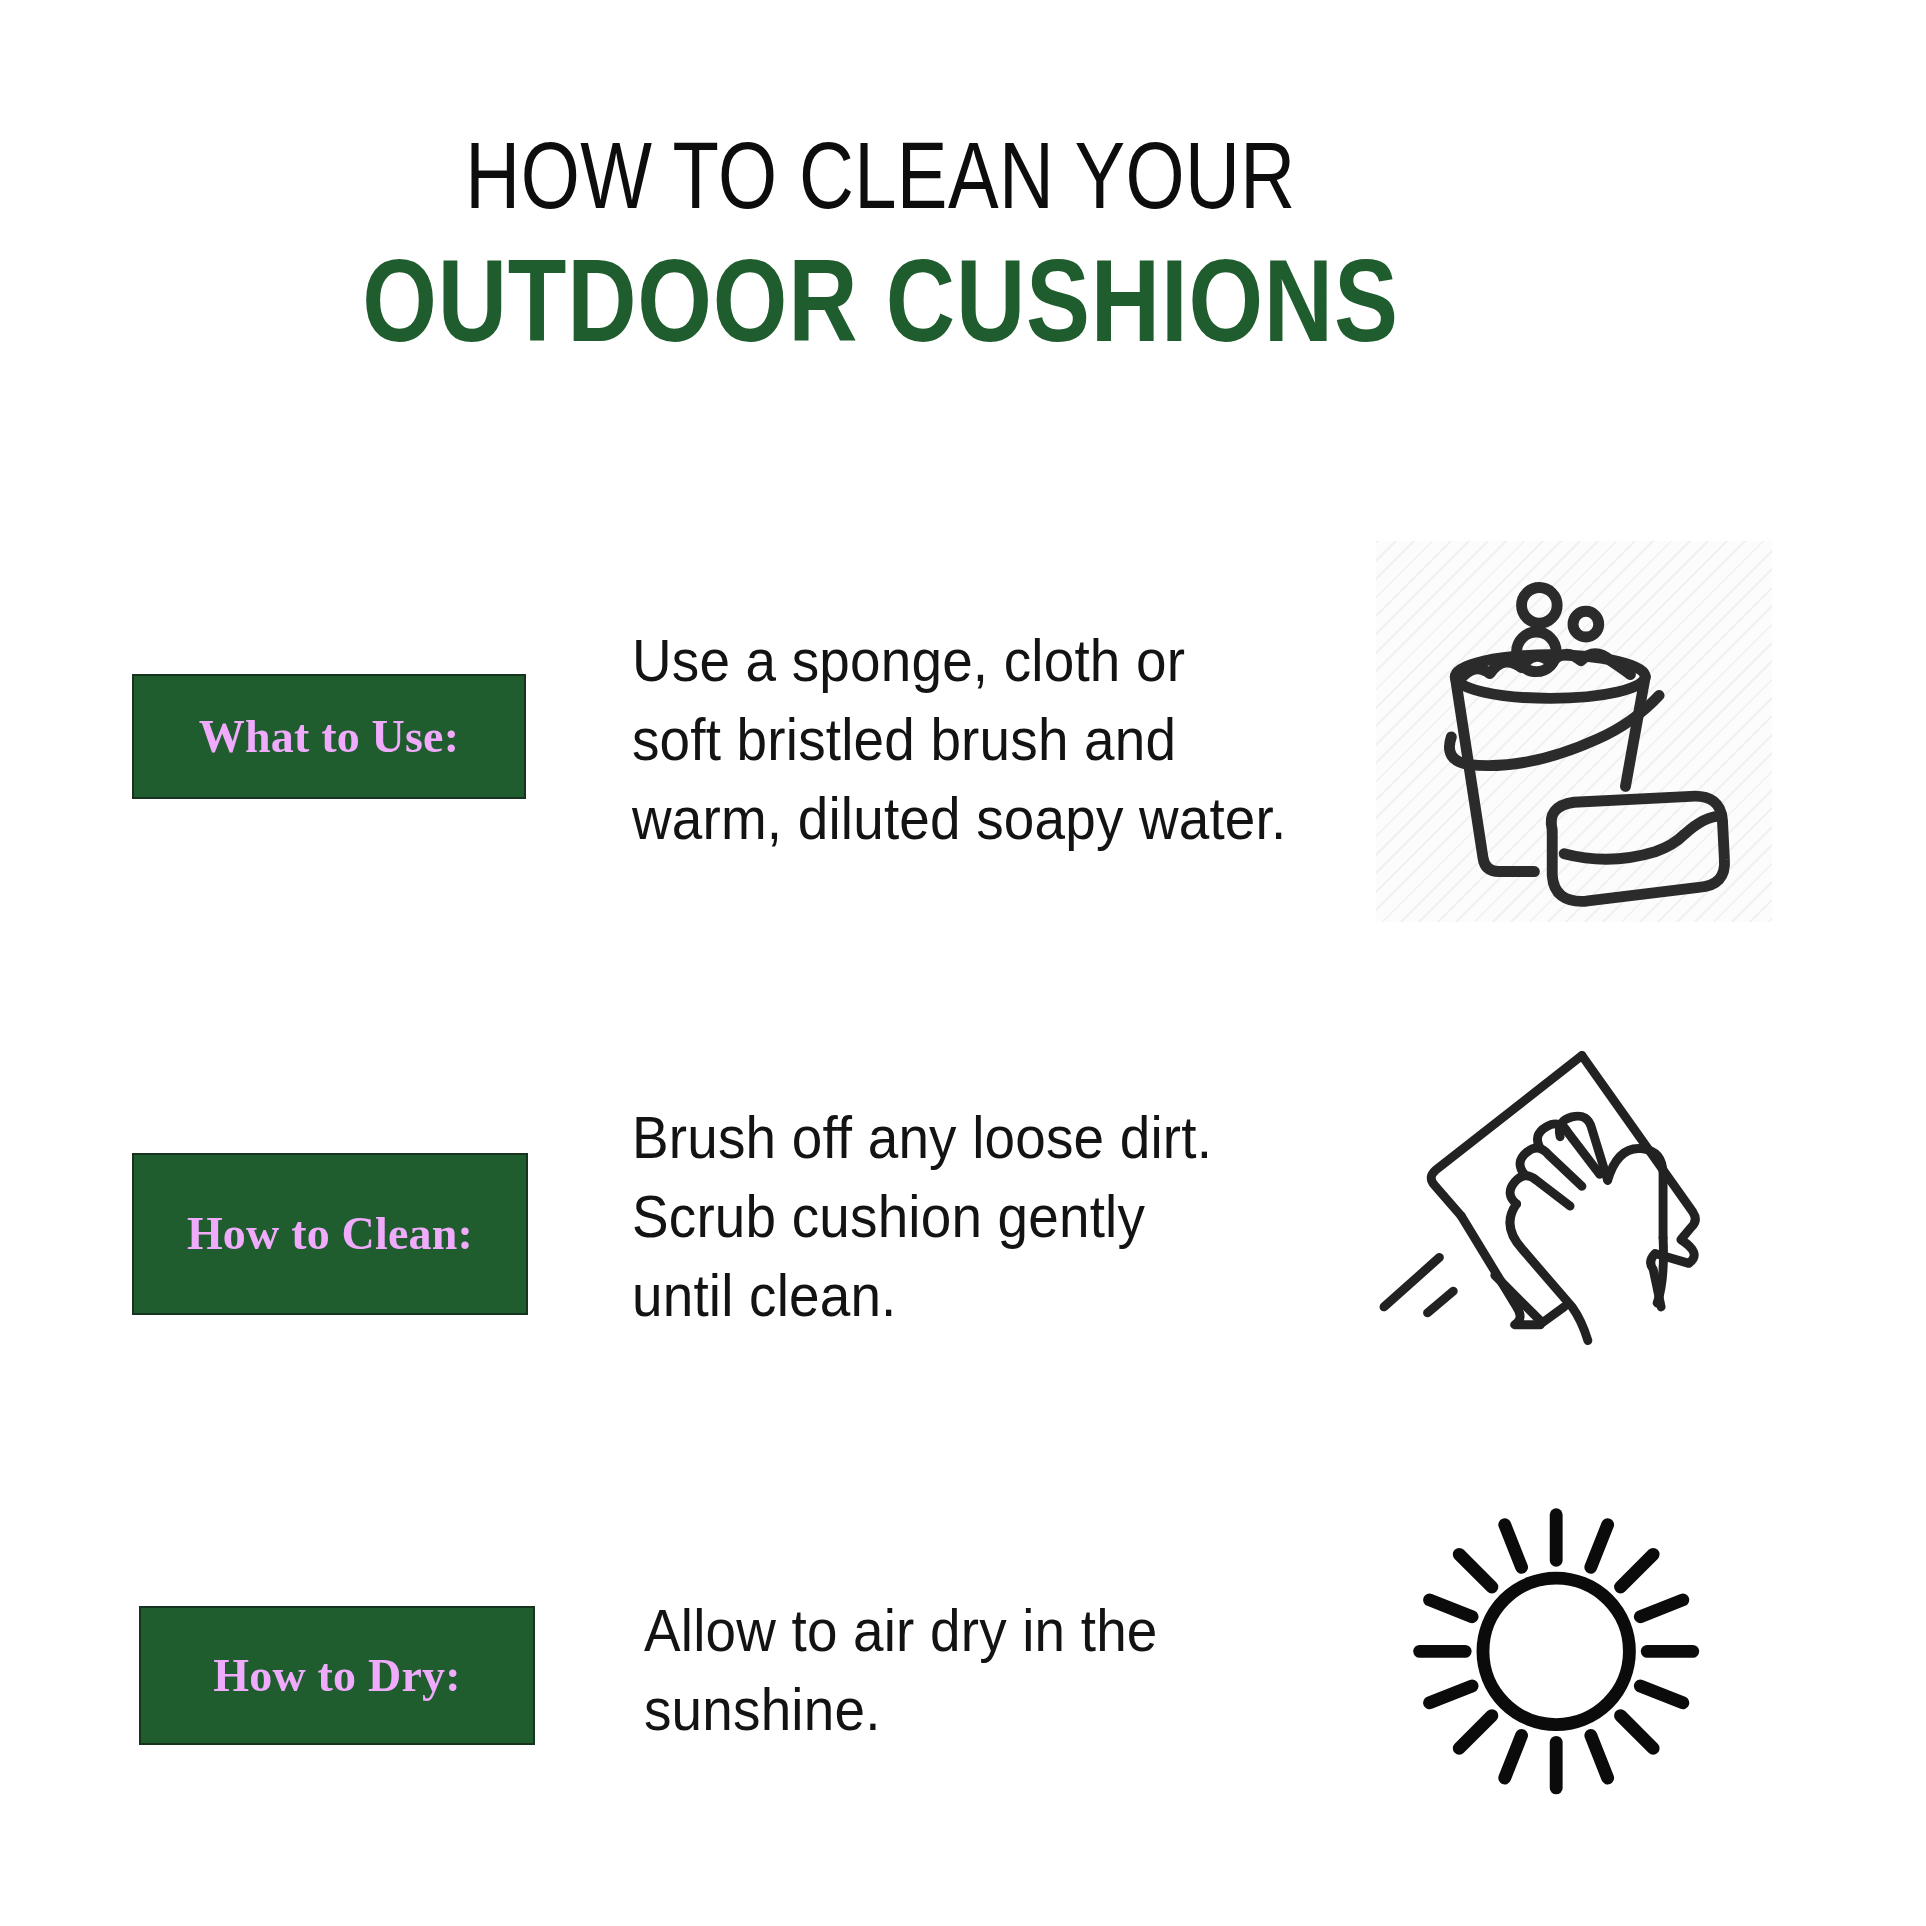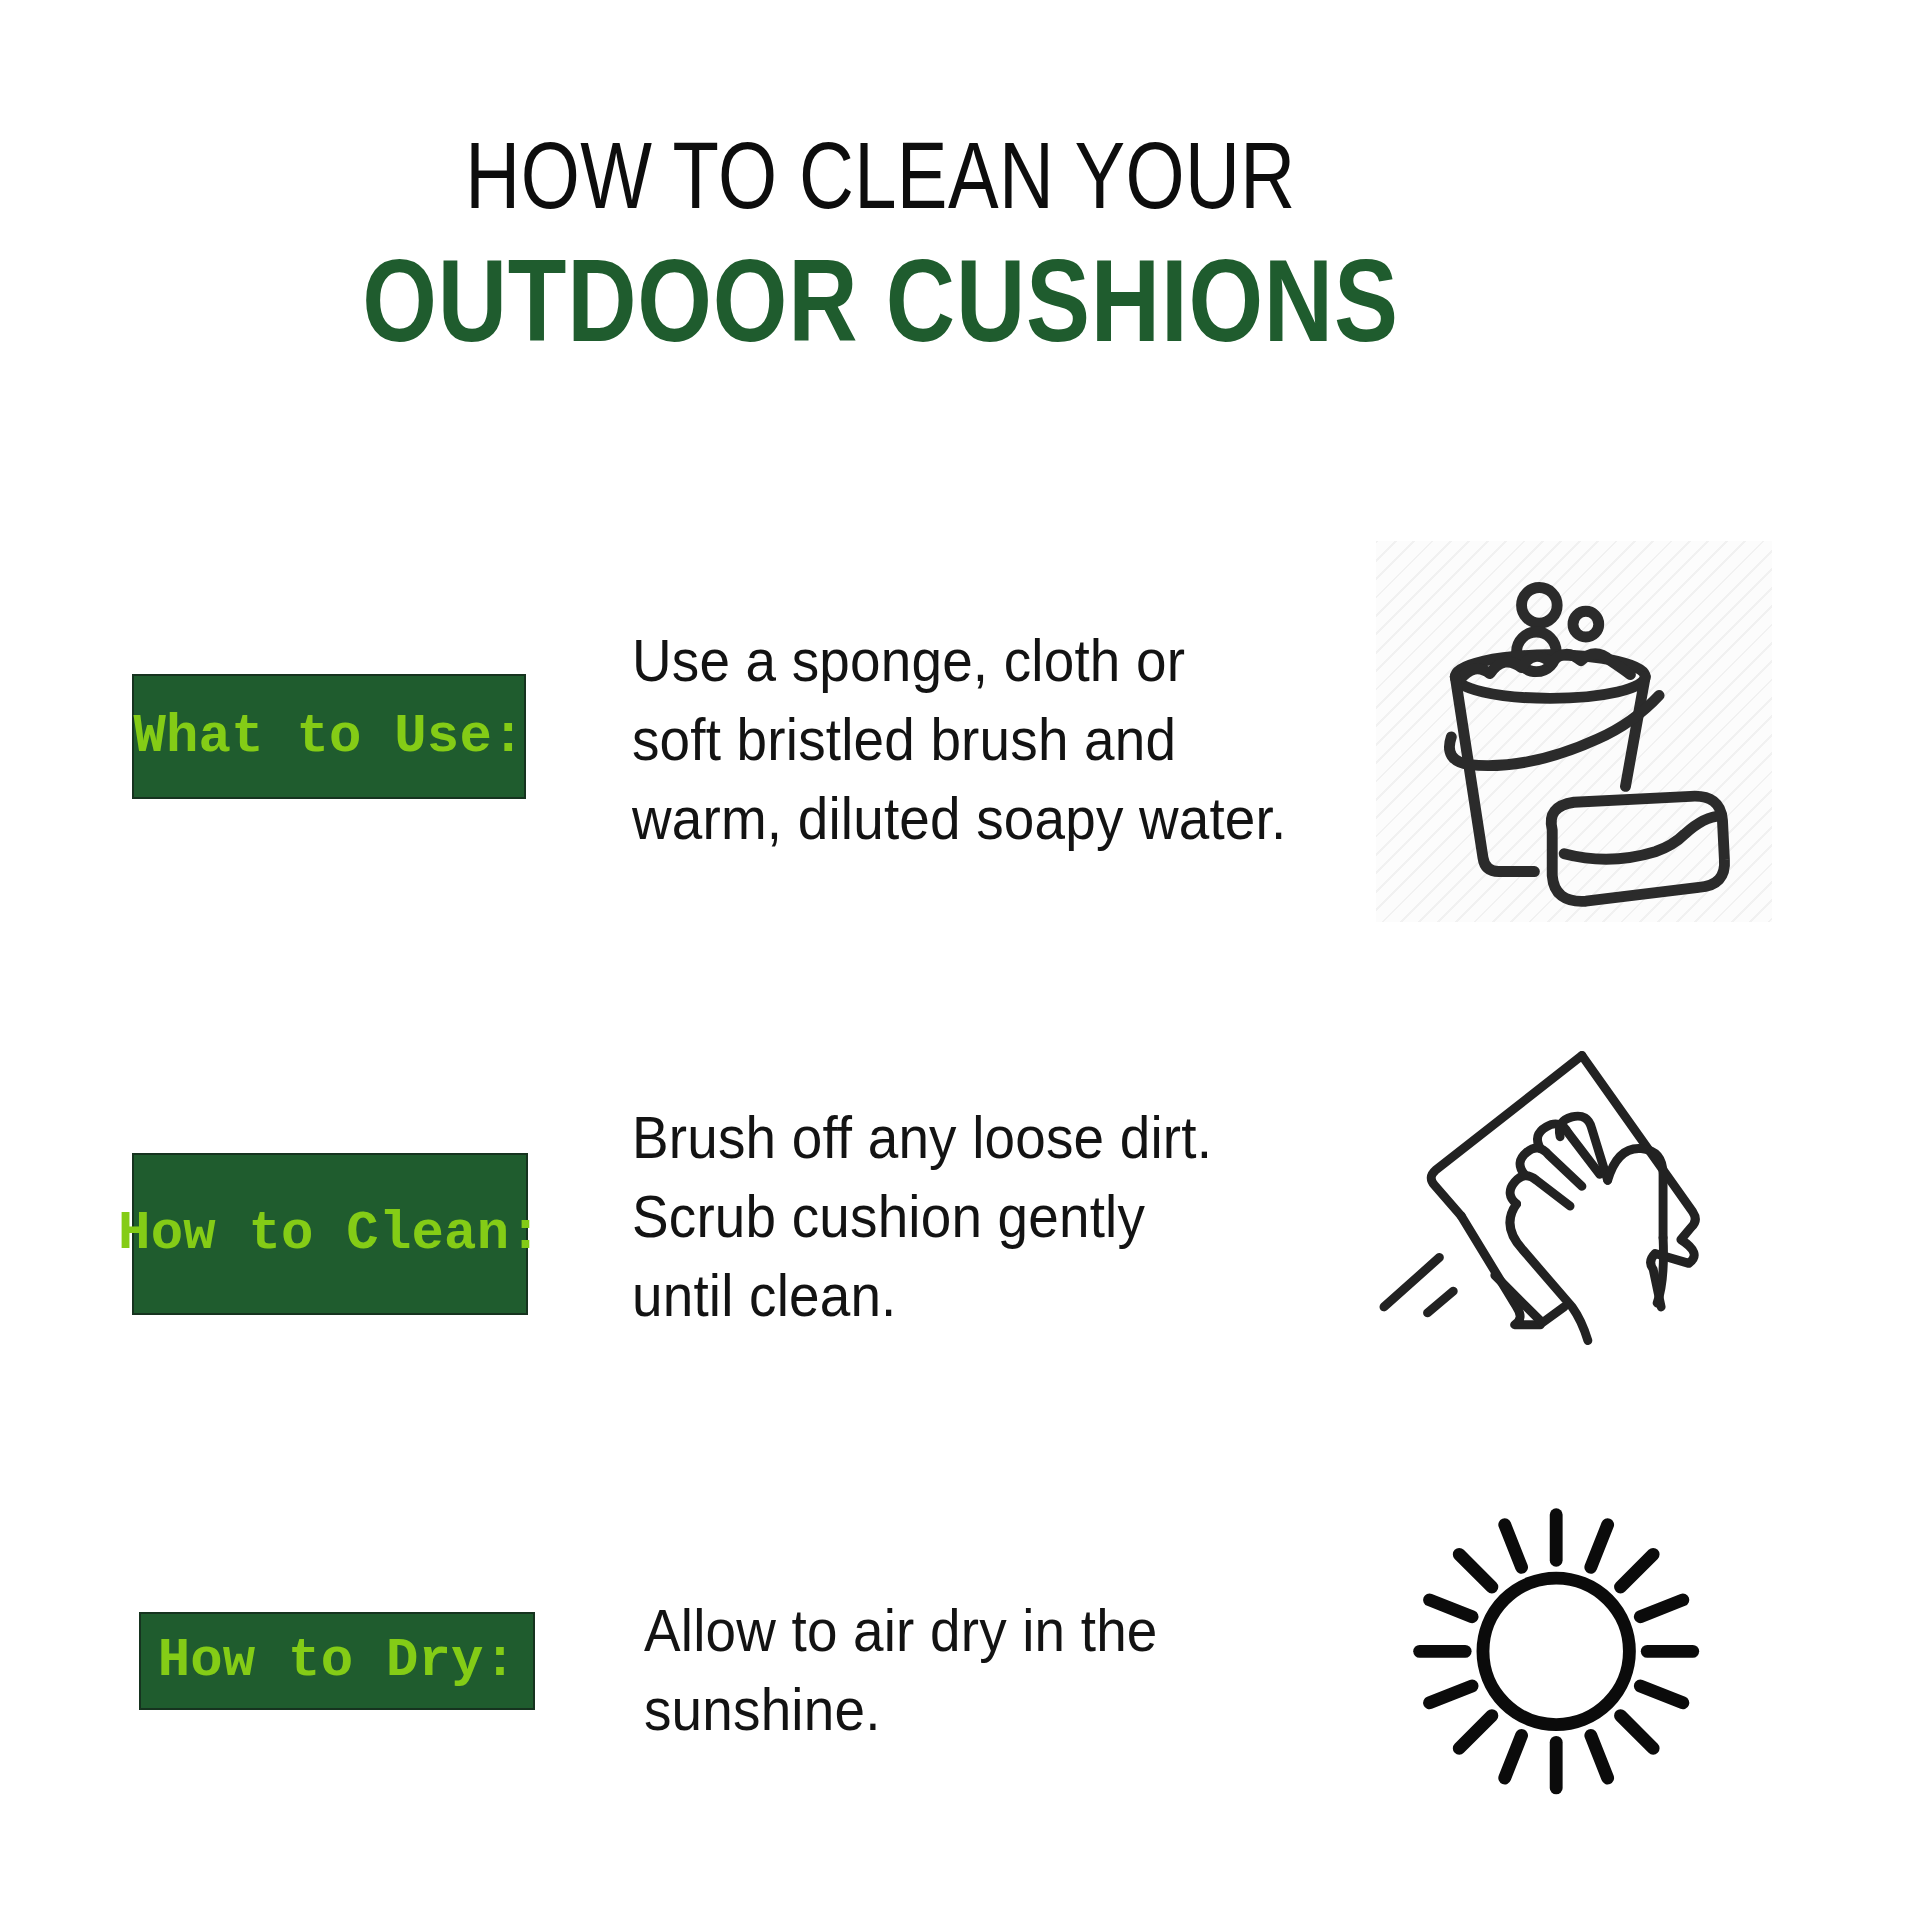--- a/index.html
+++ b/index.html
@@ -65,31 +65,31 @@
   .label-box {
     position: absolute;
     background: #1F5C2E;
     border: 2px solid #16331f;
     display: flex;
     align-items: center;
     justify-content: center;
     box-sizing: border-box;
   }
   .label-box .label-text {
-    color: #84cc16;
-    font-family: Liberation Mono, monospace;
+    color: #f0abfc;
+    font-family: Liberation Serif, serif;
     font-weight: 700;
-    font-size: 54px;
+    font-size: 46px;
     line-height: 50px;
     letter-spacing: 0.2px;
     white-space: nowrap;
   }
   .box-1 { left: 132px; top: 149px; width: 394px; height: 125px; }
   .box-2 { left: 132px; top: 153px; width: 396px; height: 162px; }
-  .box-3 { left: 139px; top: 137px; width: 396px; height: 98px; }
+  .box-3 { left: 139px; top: 131px; width: 396px; height: 139px; }
 
   
   .body-text {
     position: absolute;
     font-family: "Liberation Sans Narrow", "Liberation Sans", sans-serif;
     font-weight: 400;
     font-size: 59px;
     line-height: 79px;
     color: #131313;
     letter-spacing: 0.2px;

